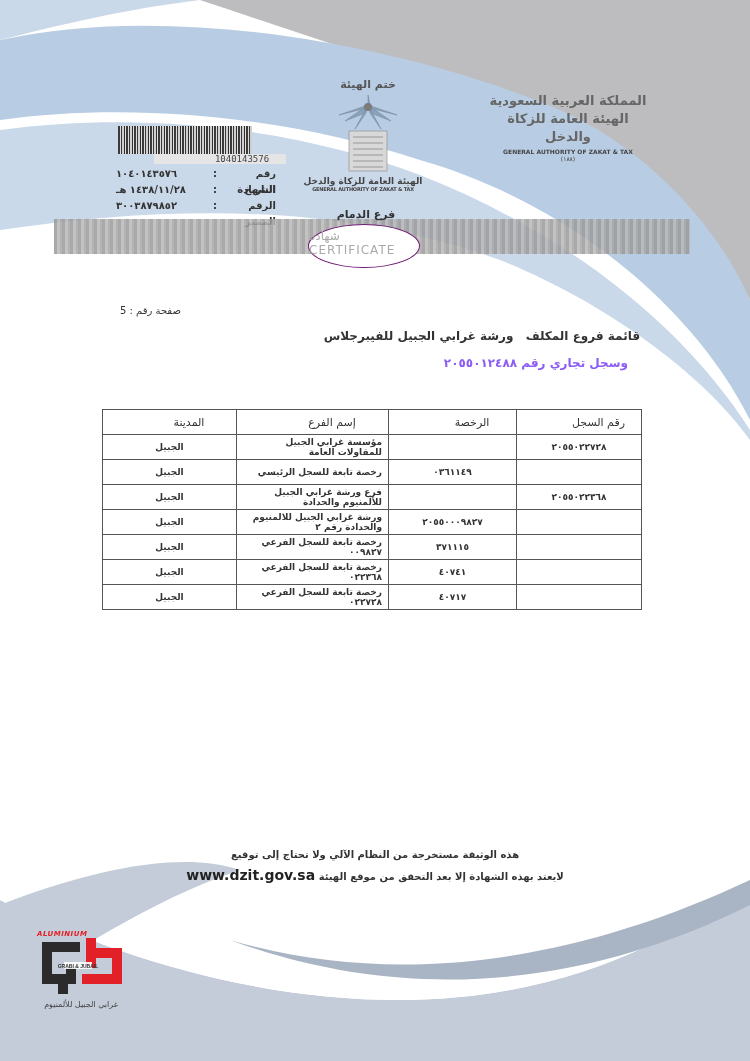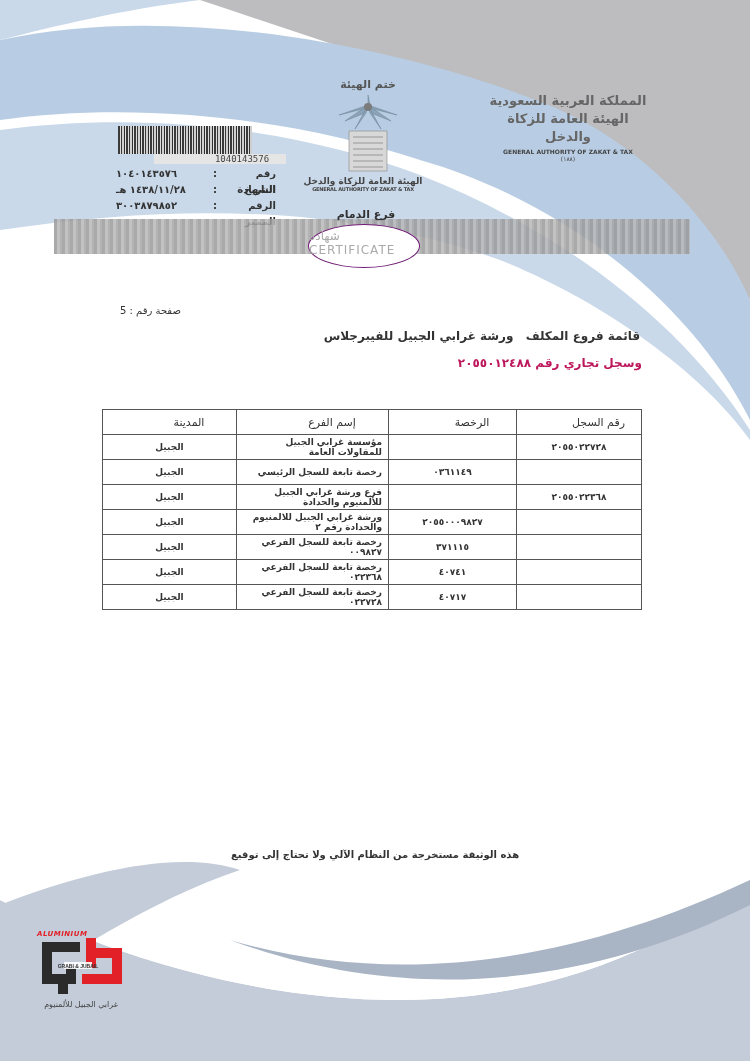--- a/index.html
+++ b/index.html
@@ -35,21 +35,21 @@
   .band { left:54px; top:219px; width:636px; height:35px;
           background:repeating-linear-gradient(90deg,#9a9a9a 0 3px,#b8b8b8 3px 6px,#a6a6a6 6px 8px); opacity:0.85; }
   .oval { left:308px; top:216px; width:110px; height:42px; border-radius:50%; background:#fff; border:1px solid #701a75;
           text-align:left; }
   .oval .ar { font-size:12px; color:#aaa; margin-top:4px; line-height:14px; }
   .oval .en { font-size:12px; color:#aaa; letter-spacing:1px; }
 
   .page-num { left:120px; top:305px; font-size:10px; color:#333; direction:rtl; }
   .heading { right:110px; top:329px; font-size:12px; font-weight:bold; color:#333; direction:rtl; text-align:right; }
   .heading .gap { display:inline-block; width:8px; }
-  .cr { right:108px; top:356px; font-size:12px; font-weight:bold; color:#be185d; direction:rtl; text-align:right; }
+  .cr { right:122px; top:356px; font-size:12px; font-weight:bold; color:#8b5cf6; direction:rtl; text-align:right; }
 
   table.branches { position:absolute; left:102px; top:409px; width:540px; border-collapse:collapse; direction:rtl; z-index:2; }
   table.branches th, table.branches td { border:1.3px solid #555; height:24px; padding:0 6px; font-size:9px; font-weight:bold; color:#333; }
   table.branches th { font-size:11px; font-weight:normal;padding-left:45px; }
   .c-reg { width:73px; text-align:center; }
   .c-lic { width:76px; text-align:center; }
   .c-name { text-align:right; }
   .c-city { width:82px; text-align:center; }
 
   .footer { left:150px; top:846px; width:450px; text-align:center; direction:rtl; color:#333; font-weight:bold; }
@@ -205,20 +205,24 @@
       <td class="c-reg"></td>
       <td class="c-lic">٤٠٧١٧</td>
       <td class="c-name">رخصة تابعة للسجل الفرعي ٠٢٢٧٢٨</td>
       <td class="c-city">الجبيل</td>
     </tr>
   </tbody>
 </table>
 
 <div class="layer footer">
   <div class="l1">هذه الوثيقة مستخرجة من النظام الآلي ولا تحتاج إلى توقيع</div>
+  <div class="l2">
+    <span>لايعتد بهذه الشهادة إلا بعد التحقق من موقع الهيئة</span>
+    <span class="url">www.dzit.gov.sa</span>
+  </div>
 </div>
 
 <div class="layer logo">
   <div class="top">ALUMINIUM</div>
   <svg width="92" height="56" viewBox="0 0 92 56">
 
     <path d="M6 4 L44 4 L44 14 L16 14 L16 36 L30 36 L30 28 L40 28 L40 46 L6 46 Z" fill="#2b2b2b"></path>
     <rect x="22" y="44" width="10" height="12" fill="#2b2b2b"></rect>
 
     <path d="M50 0 L60 0 L60 10 L86 10 L86 46 L46 46 L46 36 L76 36 L76 20 L60 20 L60 30 L50 30 Z" fill="#e22027"></path>

